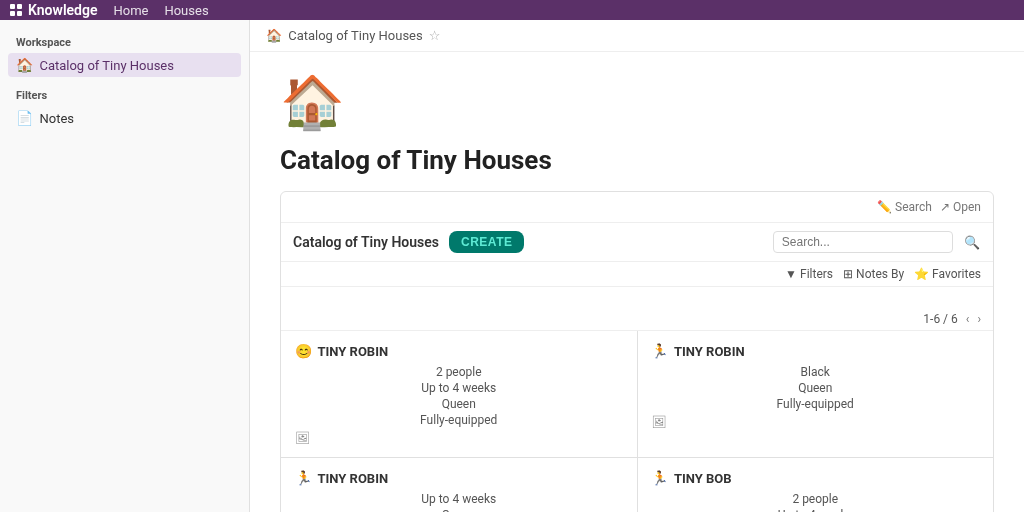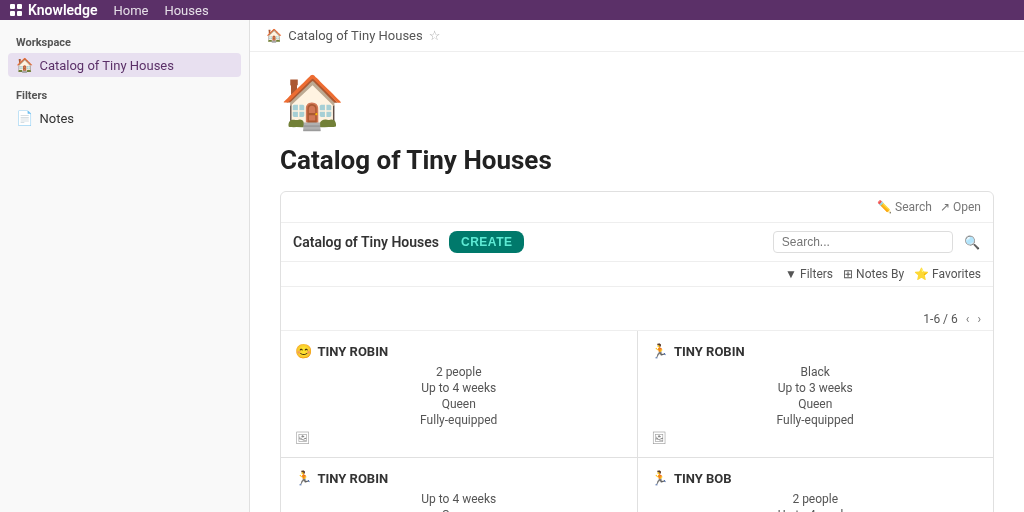--- a/index.html
+++ b/index.html
@@ -346,21 +346,20 @@
             <div class="card-field">Fully-equipped</div>
             <div class="card-img-icon">🖼</div>
           </div>
 
           <div class="card">
             <div class="card-title">
               <span class="card-icon">🏃</span>
               <span>TINY ROBIN</span>
             </div>
             <div class="card-field">Black</div>
-            <div class="card-field">Up to 3 weeks</div>
             <div class="card-field">Queen</div>
             <div class="card-field">Fully-equipped</div>
             <div class="card-img-icon">🖼</div>
           </div>
 
           <div class="card">
             <div class="card-title">
               <span class="card-icon">🏃</span>
               <span>TINY ROBIN</span>
             </div>

